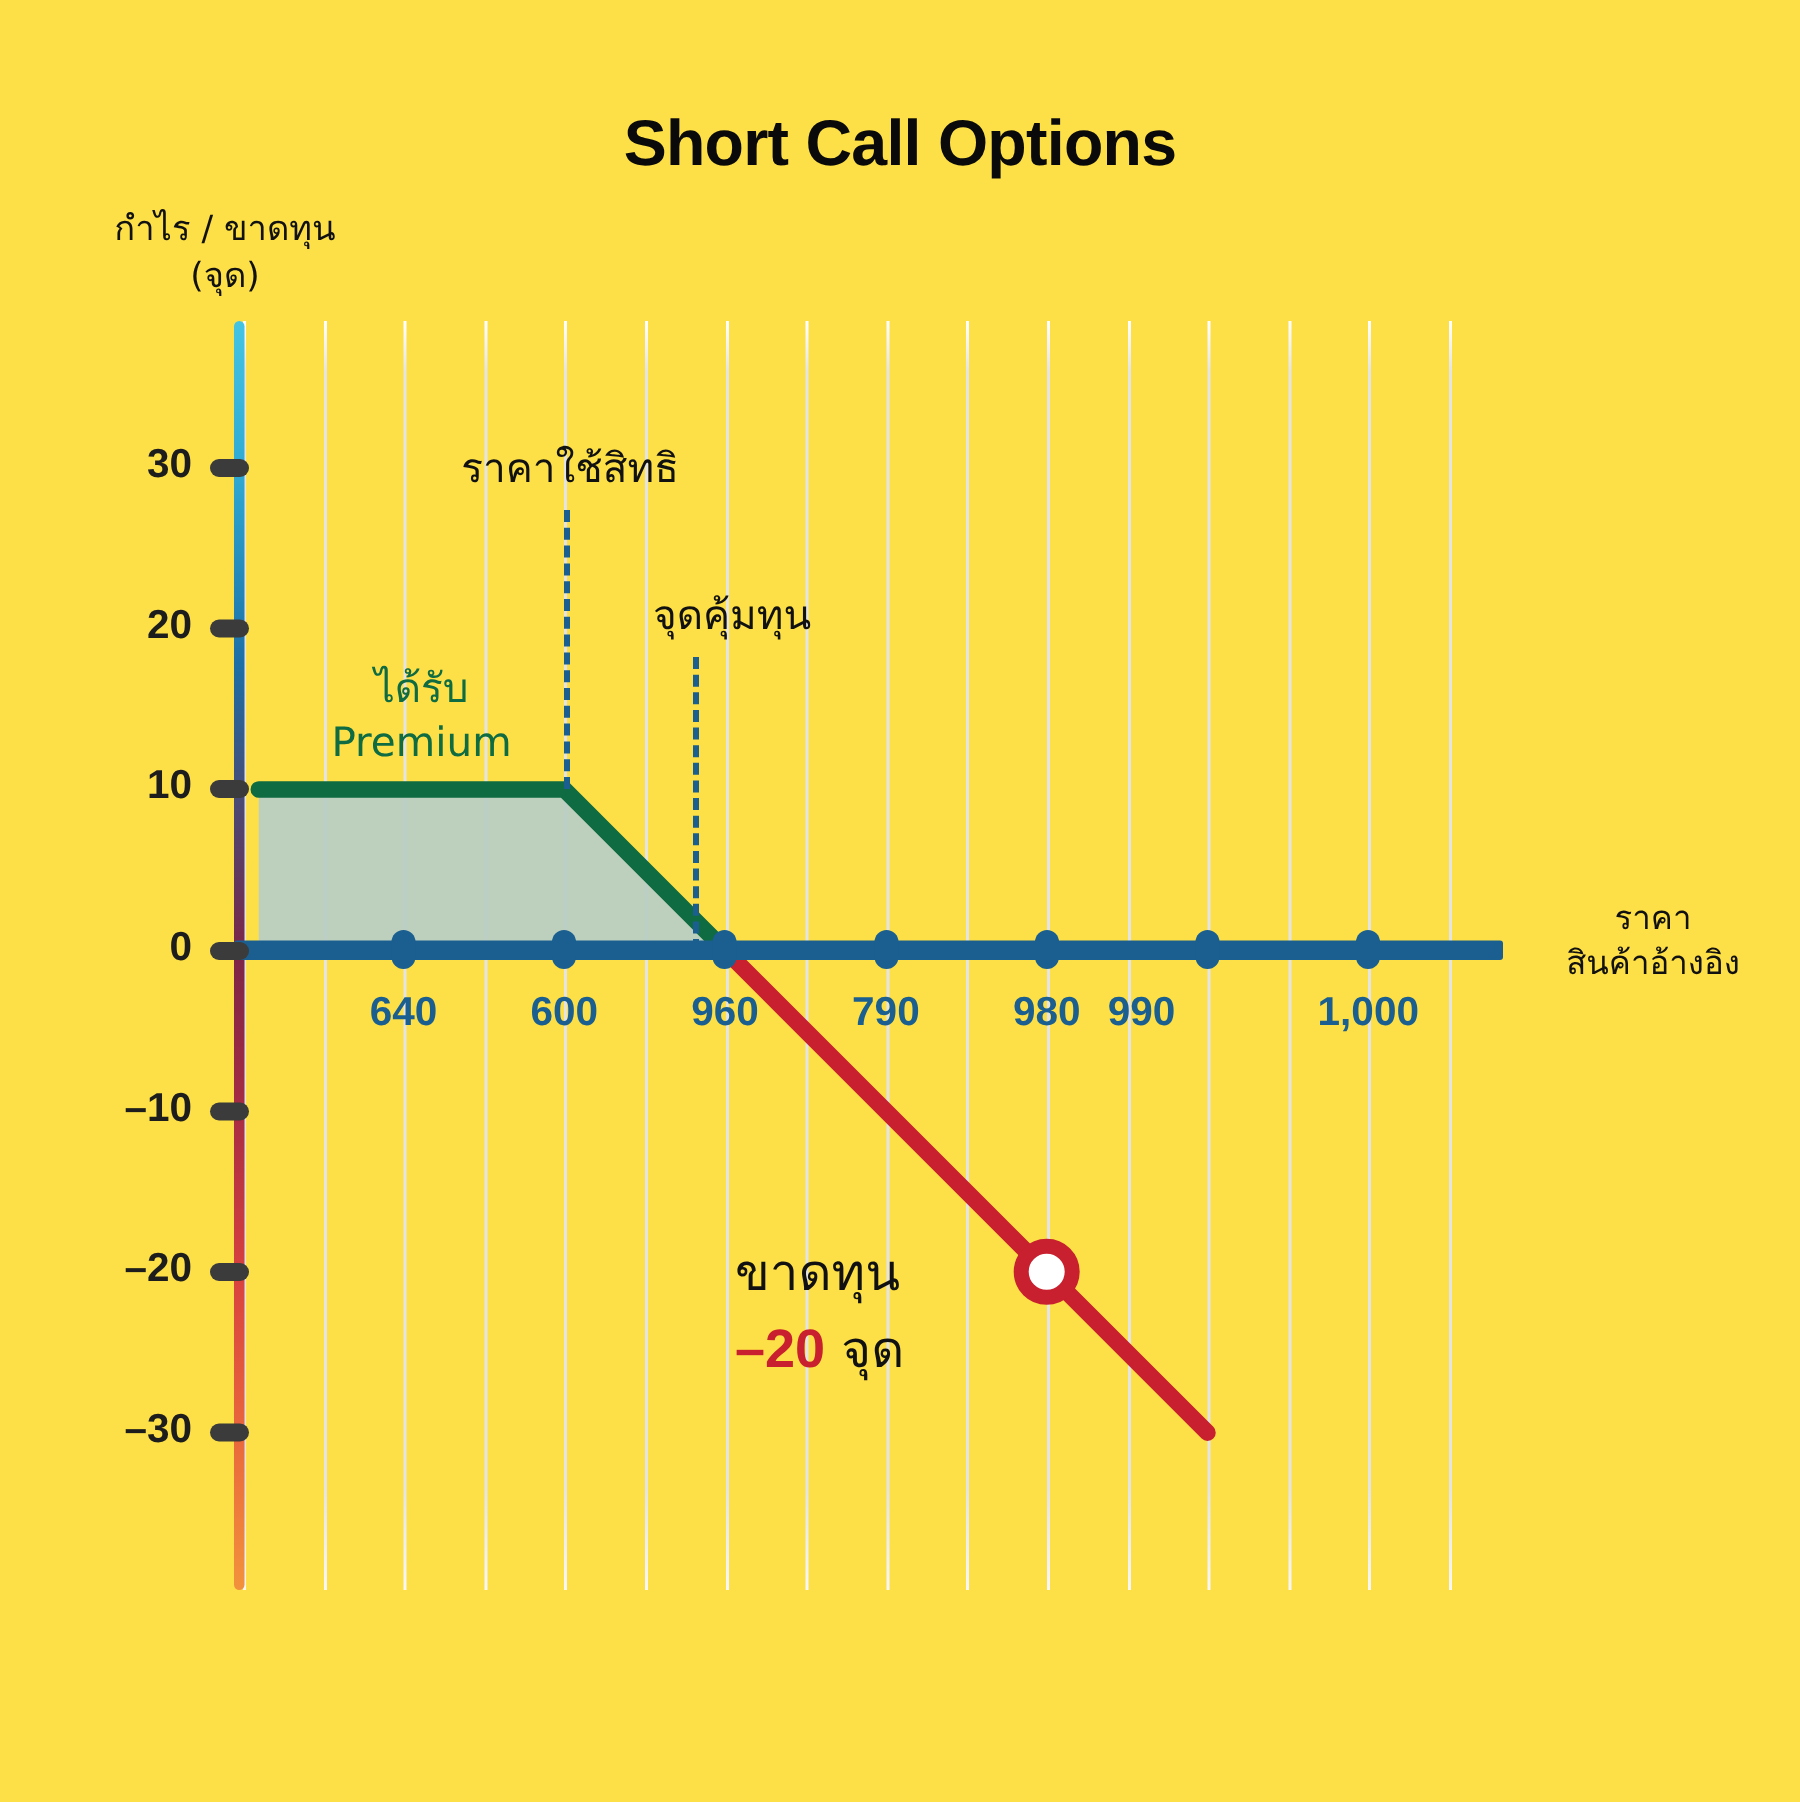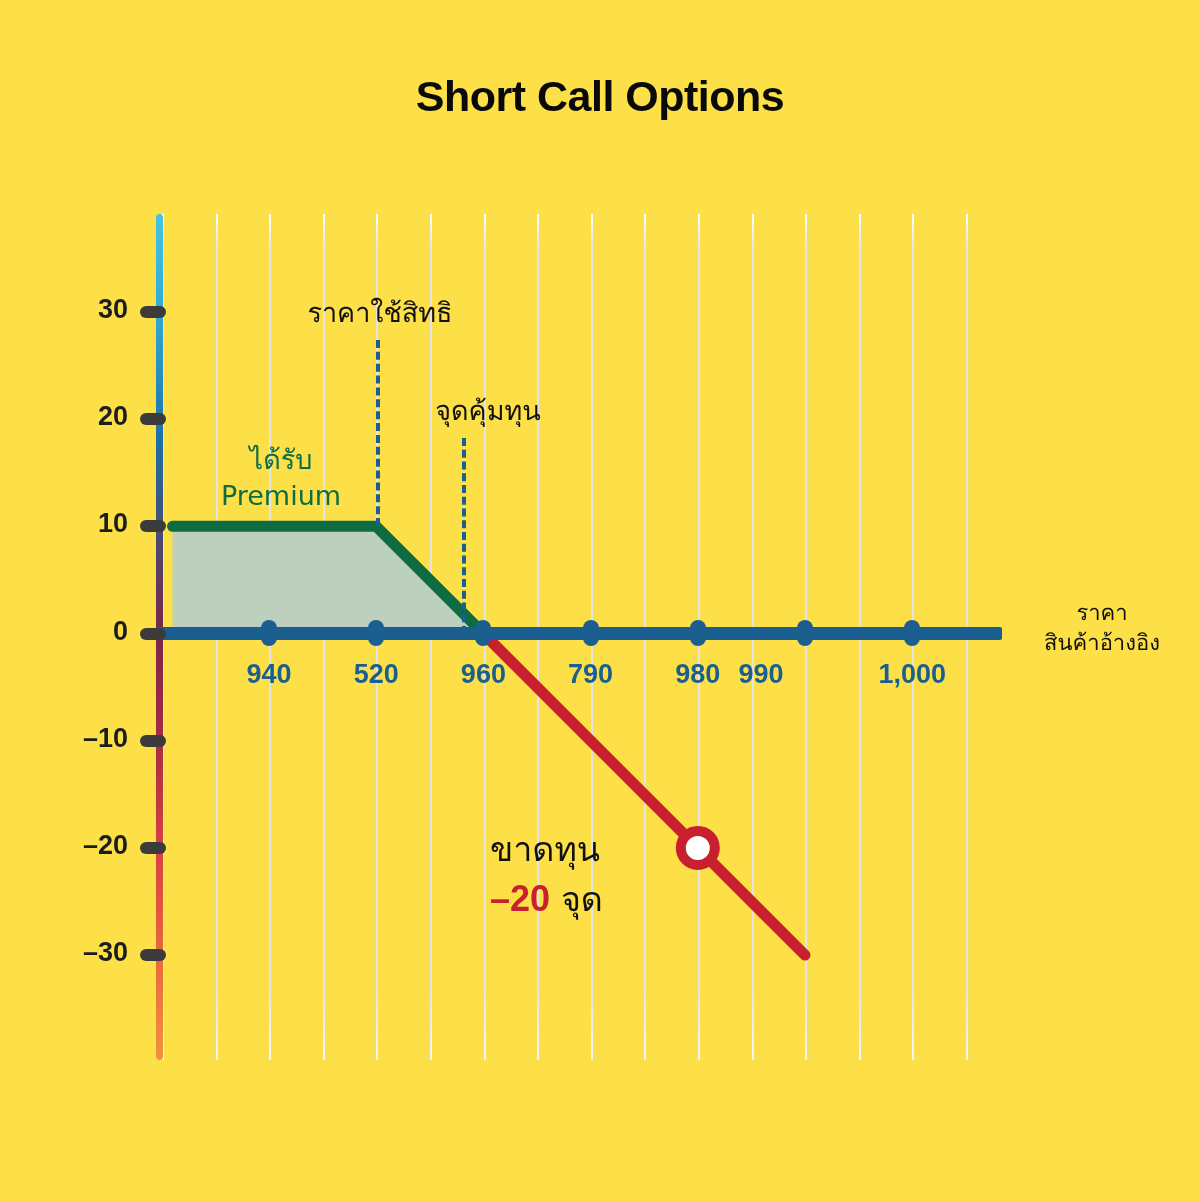--- a/index.html
+++ b/index.html
@@ -192,20 +192,22 @@
     color: #1c1c1c;
   }
 </style>
 </head>
 <body>
 
 <div id="page">
 
   <div class="chart-title">Short Call Options</div>
 
+  <div class="y-axis-title">กำไร / ขาดทุน
+(จุด)</div>
   <div class="x-axis-title">ราคา
 สินค้าอ้างอิง</div>
 
   <div id="plot">
 
     <div id="gridlines">
         <div class="gridline" style="left: 162px;"></div>
         <div class="gridline" style="left: 215.6px;"></div>
         <div class="gridline" style="left: 269.2px;"></div>
         <div class="gridline" style="left: 322.8px;"></div>
@@ -244,23 +246,23 @@
         <div class="y-tick-label" style="top: 615.5px;">0</div>
         <div class="y-tick" style="top: 734.7px;"></div>
         <div class="y-tick-label" style="top: 722.7px;">–10</div>
         <div class="y-tick" style="top: 841.9px;"></div>
         <div class="y-tick-label" style="top: 829.9px;">–20</div>
         <div class="y-tick" style="top: 949.1px;"></div>
         <div class="y-tick-label" style="top: 937.1px;">–30</div>
       </div>
     <div id="x-ticks">
         <div class="x-tick-dot" style="left: 261px;"></div>
-        <div class="x-tick-label" style="left: 214px;">940</div>
+        <div class="x-tick-label" style="left: 214px;">640</div>
         <div class="x-tick-dot" style="left: 368.2px;"></div>
-        <div class="x-tick-label" style="left: 321.2px;">520</div>
+        <div class="x-tick-label" style="left: 321.2px;">600</div>
         <div class="x-tick-dot" style="left: 475.4px;"></div>
         <div class="x-tick-label" style="left: 428.4px;">960</div>
         <div class="x-tick-dot" style="left: 582.6px;"></div>
         <div class="x-tick-label" style="left: 535.6px;">790</div>
         <div class="x-tick-dot" style="left: 689.8px;"></div>
         <div class="x-tick-label" style="left: 642.8px;">980</div>
         <div class="x-tick-dot" style="left: 797px;"></div>
         <div class="x-tick-label" style="left: 706px;">990</div>
         <div class="x-tick-dot" style="left: 904.2px;"></div>
         <div class="x-tick-label" style="left: 857.2px;">1,000</div>

